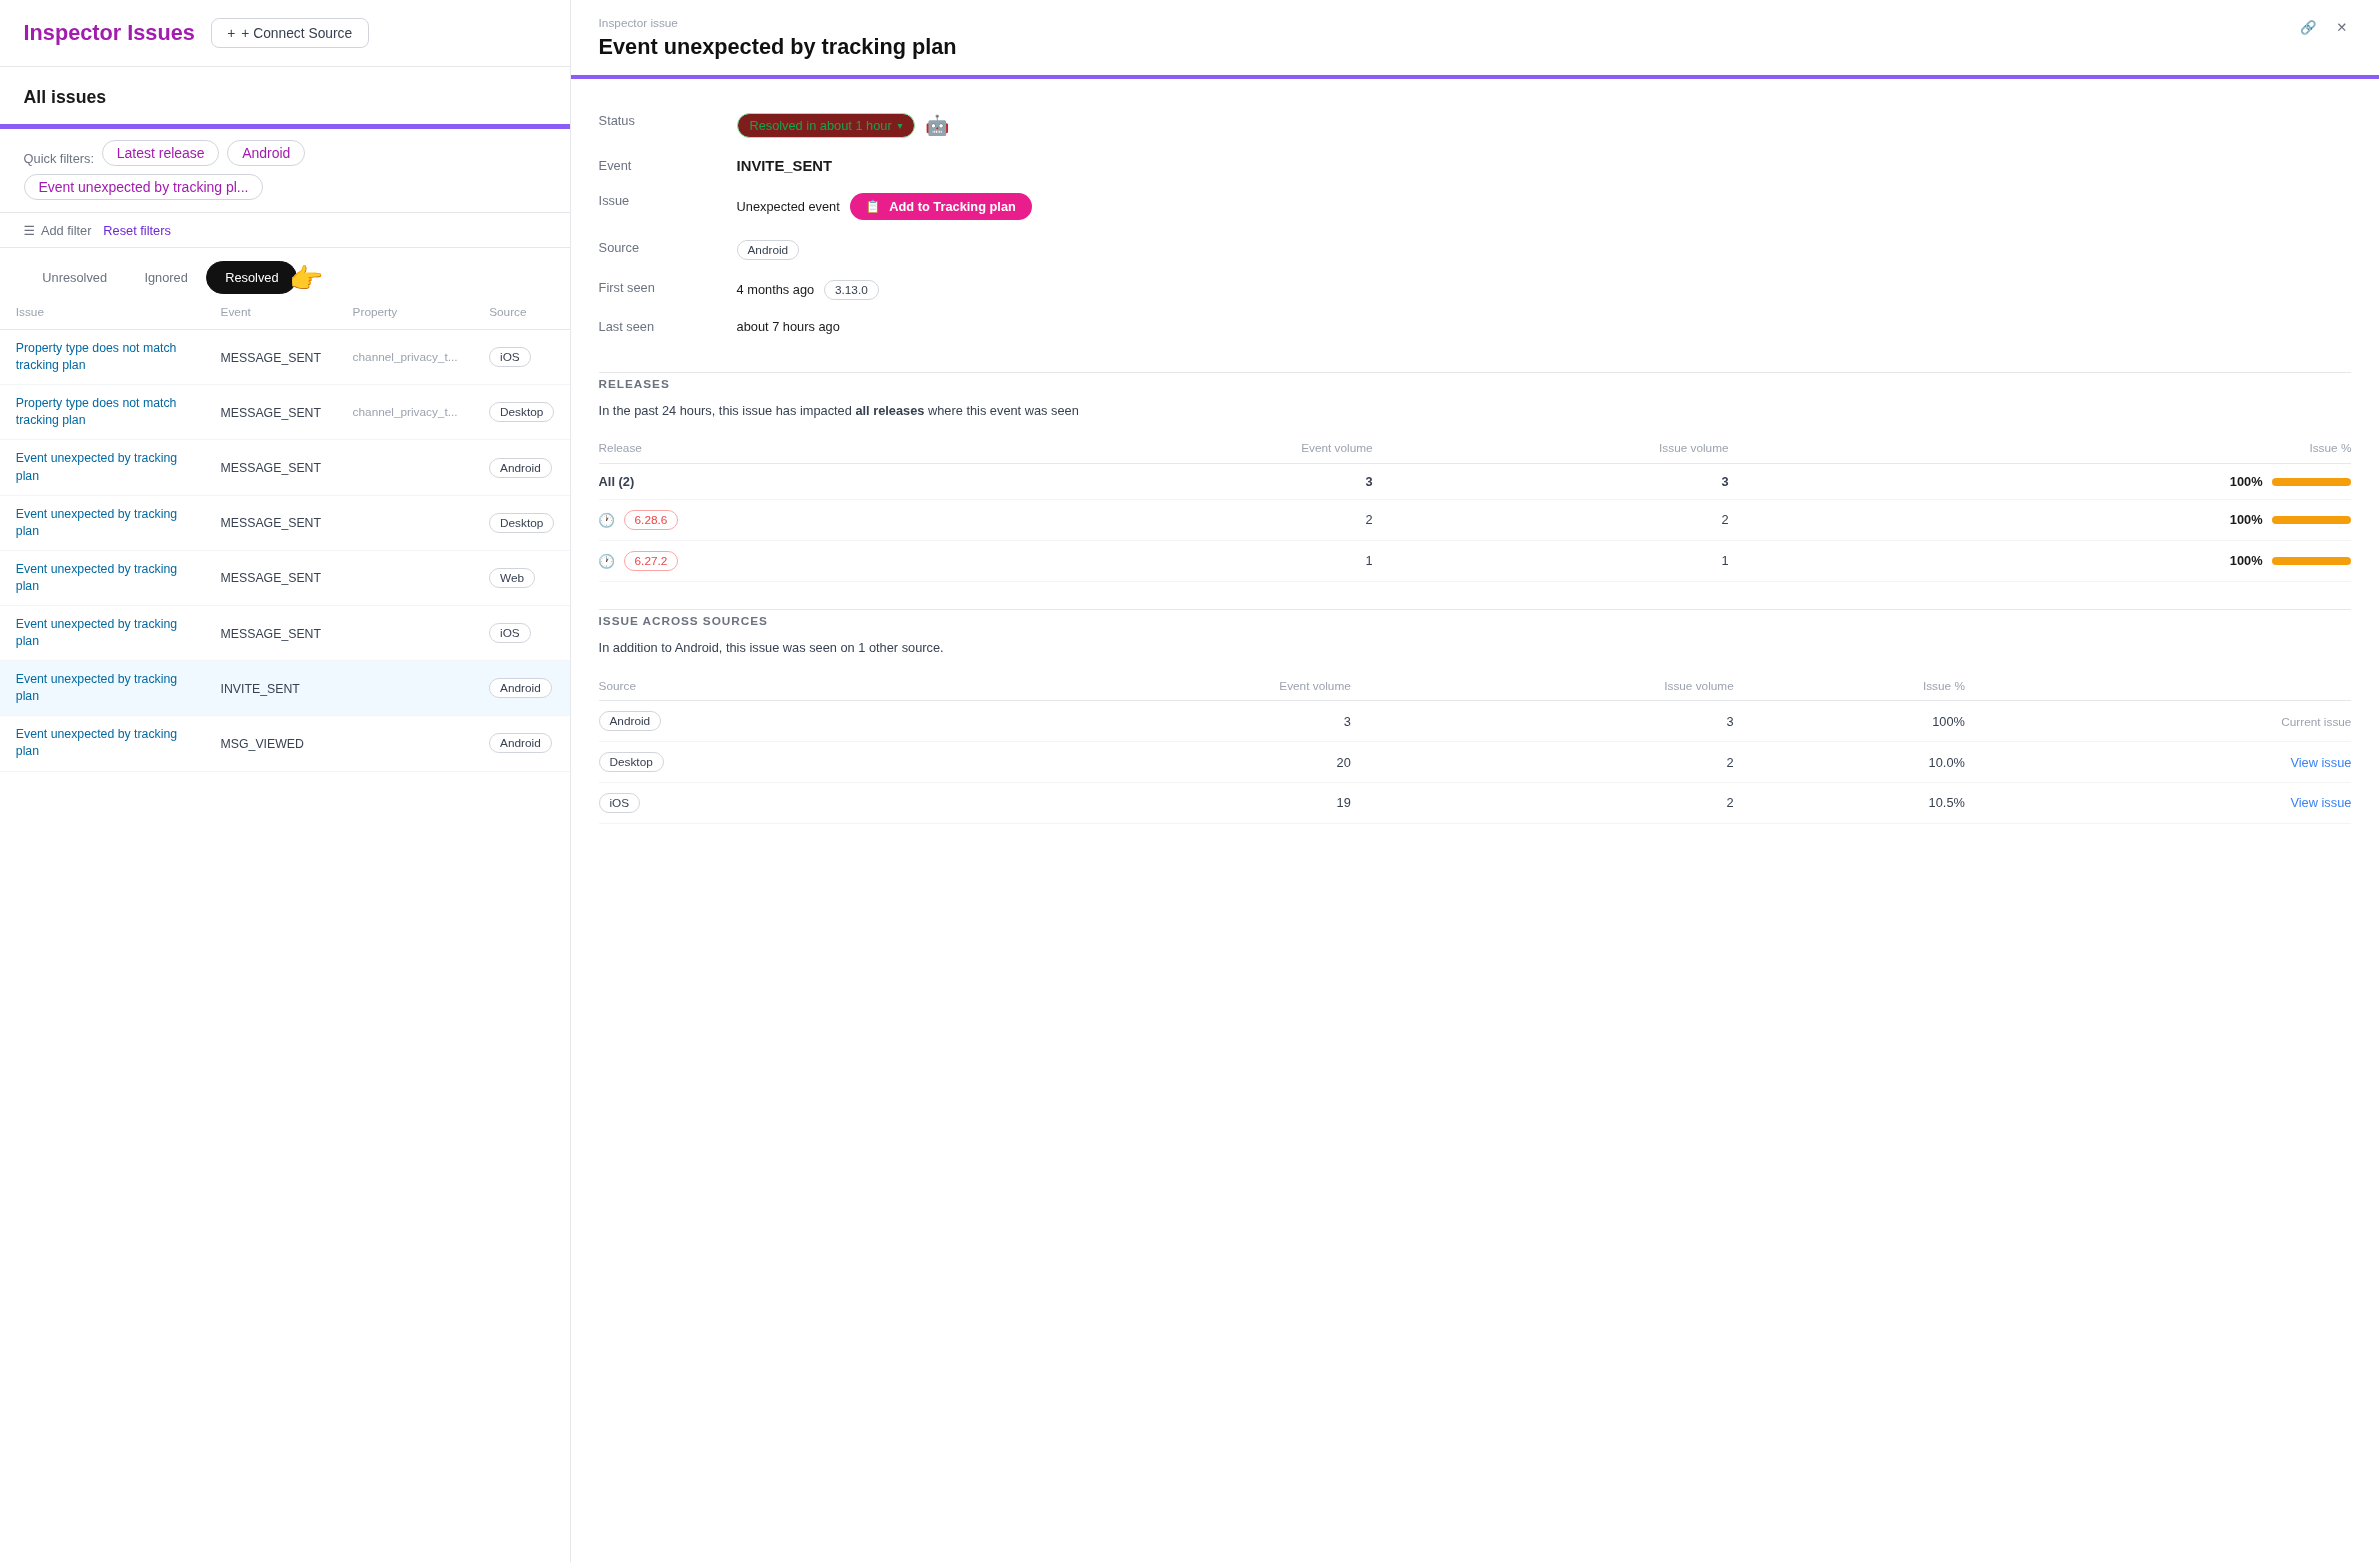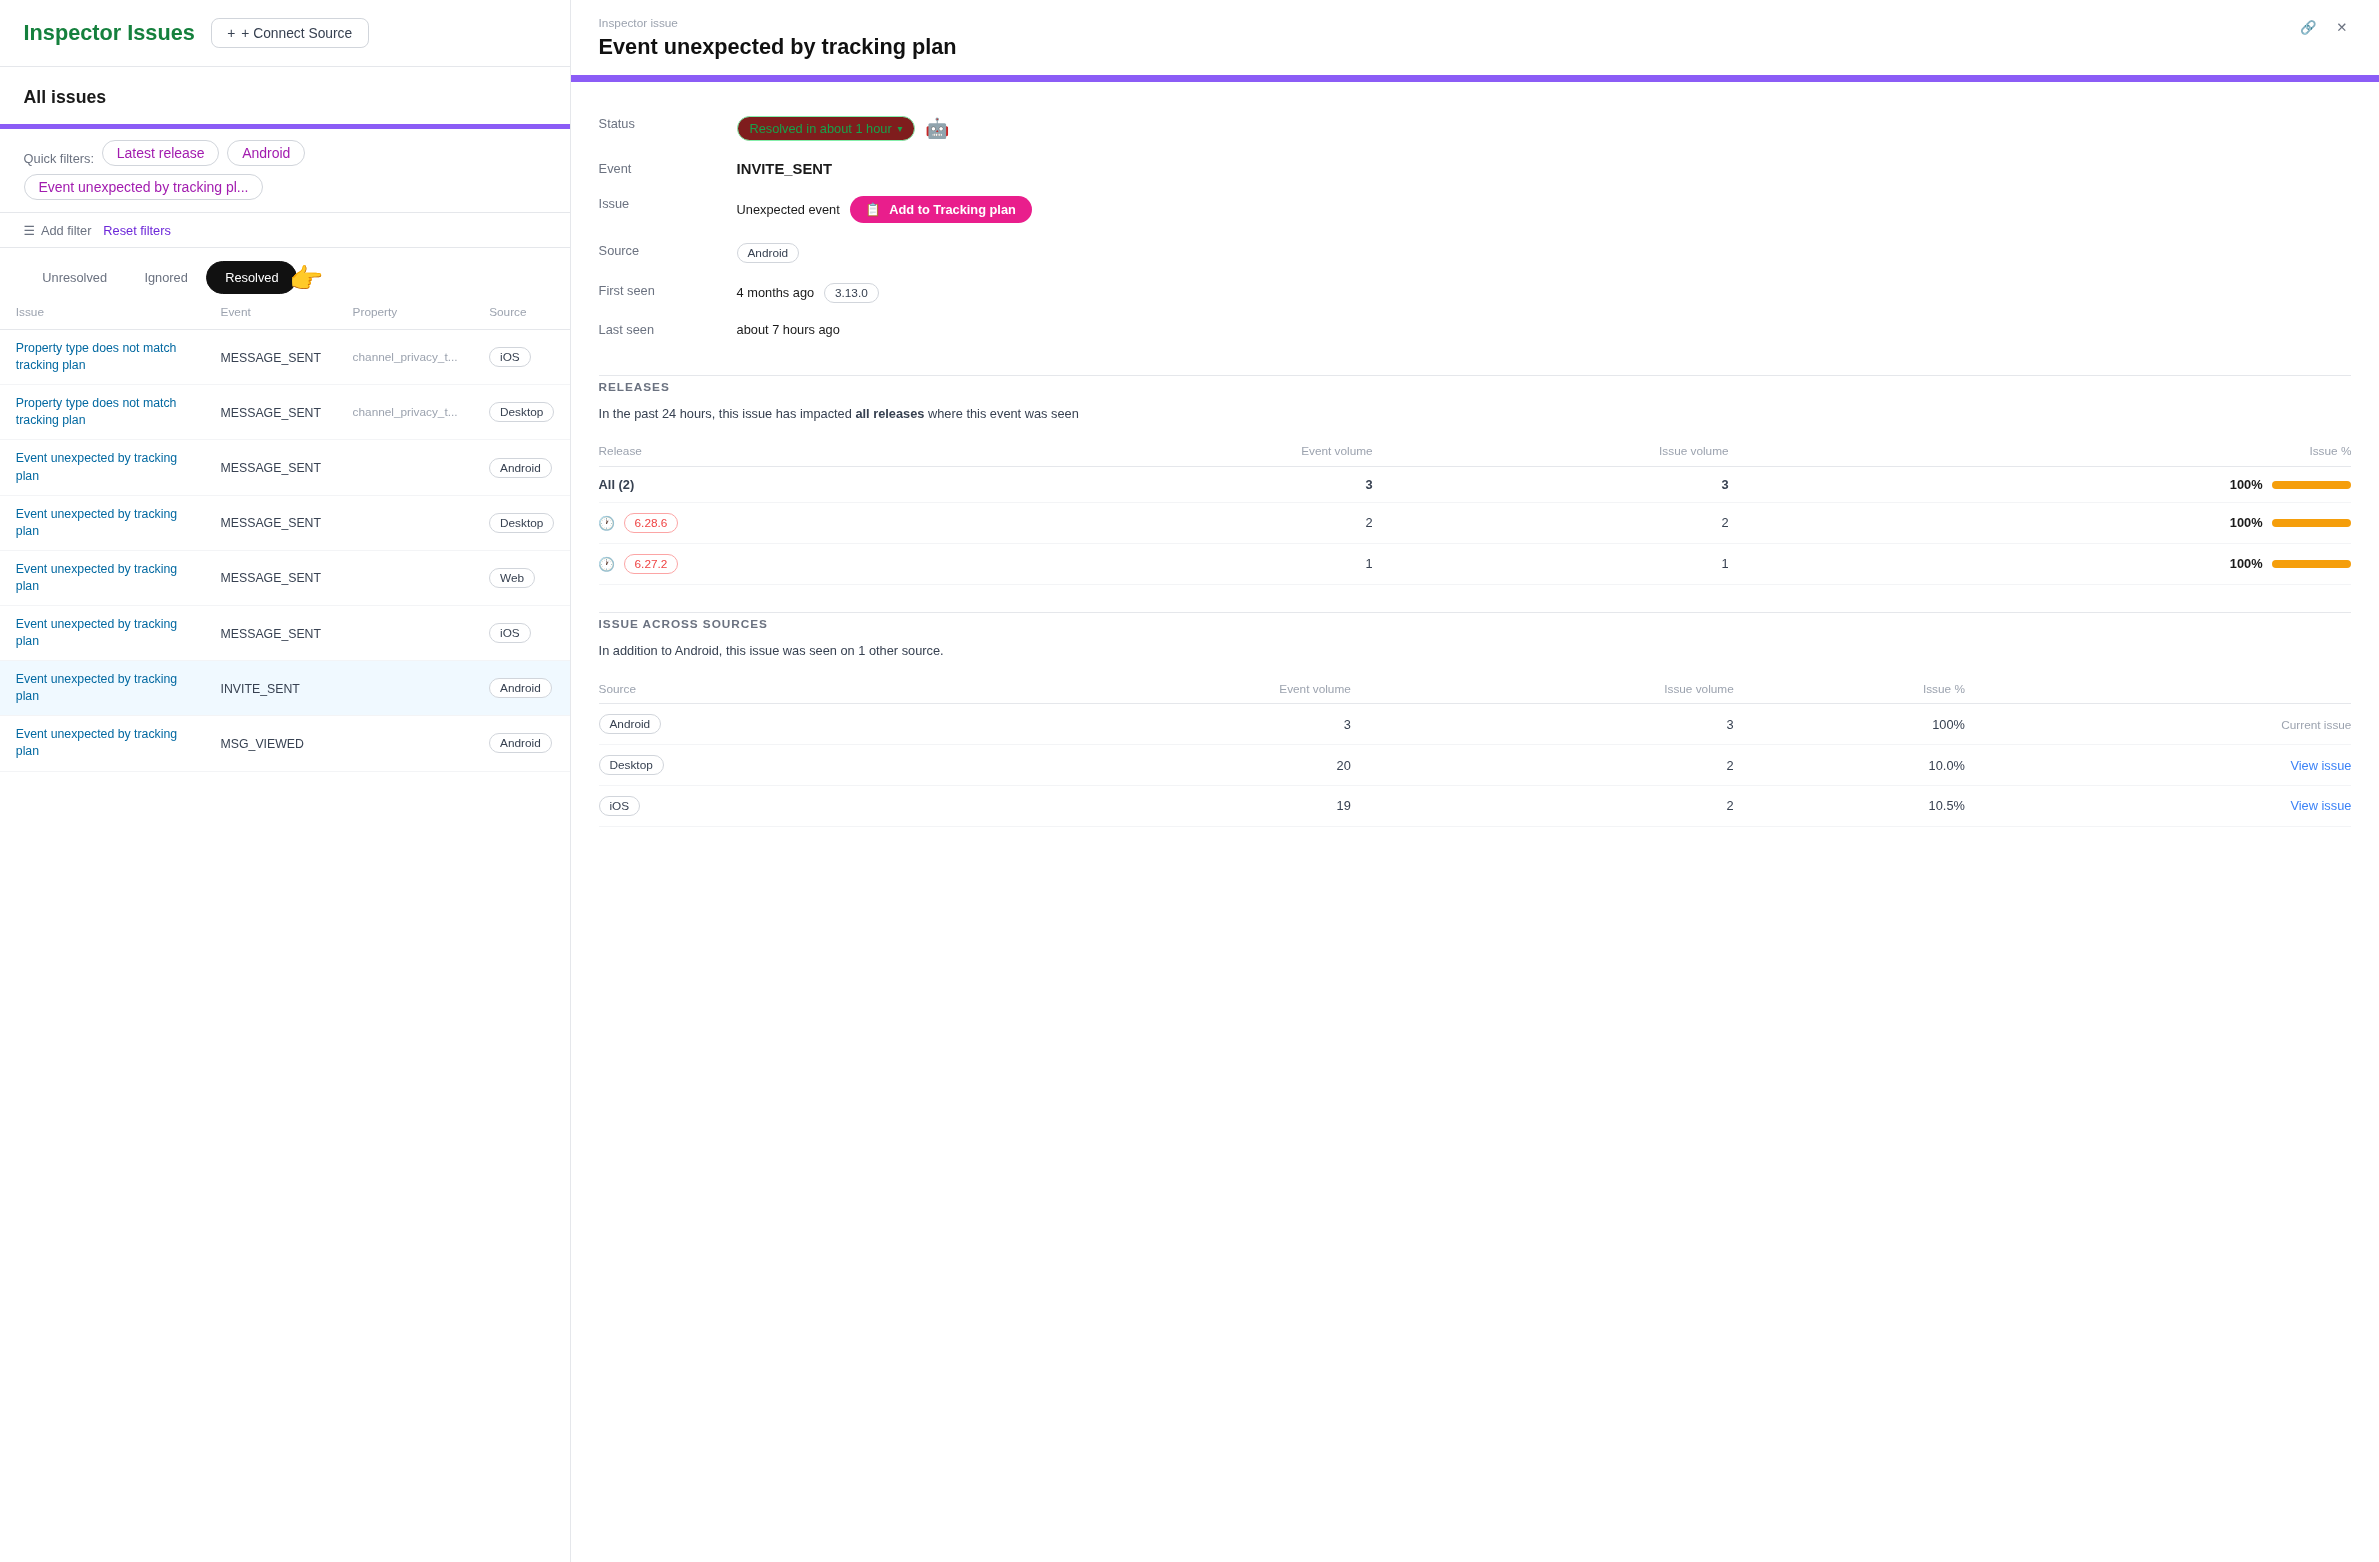--- a/index.html
+++ b/index.html
@@ -1,21 +1,21 @@
 <!DOCTYPE html>
 <html><head>
   <meta charset="utf-8">
   <style>
     * { box-sizing: border-box; margin: 0; padding: 0; }
     body { font-family: -apple-system, BlinkMacSystemFont, 'Segoe UI', sans-serif; background: #fff; display: flex; height: 100vh; overflow: hidden; font-size: 13.8px; color: #1a1a1a; }
 
     
     .left-panel { width: 571px; flex-shrink: 0; border-right: 1px solid #e5e7eb; display: flex; flex-direction: column; background: #fff; }
     .left-header { padding: 17.7px 23.6px; display: flex; align-items: center; gap: 15.8px; border-bottom: 1px solid #e5e7eb; }
-    .left-header h1 { font-size: 21.7px; font-weight: 700; color: #15803d; }
+    .left-header h1 { font-size: 21.7px; font-weight: 700; color: #a21caf; }
     .connect-source-btn { display: flex; align-items: center; gap: 5.9px; border: 1.5px solid #d1d5db; border-radius: 7.9px; padding: 6.9px 15.8px; background: #fff; font-size: 13.8px; font-weight: 500; color: #374151; cursor: pointer; }
 
     .all-issues-section { padding: 19.7px 23.6px 0; }
     .all-issues-section h2 { font-size: 17.7px; font-weight: 600; margin-bottom: 15.8px; }
 
     .quick-filters { display: flex; align-items: flex-end; gap: 7.9px; flex-wrap: wrap; padding: 11.8px 23.6px; border-top: 5px solid #8b5cf6; border-bottom: 1px solid #e5e7eb; }
     .quick-filters-label { font-size: 12.8px; color: #6b7280; font-weight: 500; }
     .filter-chip { border: 1.5px solid #d1d5db; border-radius: 19.7px; padding: 3.9px 13.8px; font-size: 14px; font-weight: 500; background: #fff; cursor: pointer; color: #a21caf; white-space: nowrap; }
 
     .filter-actions { display: flex; align-items: center; gap: 11.8px; padding: 9.9px 23.6px; border-bottom: 1px solid #e5e7eb; }
@@ -31,21 +31,21 @@
     thead th { padding: 9.9px 15.8px; text-align: left; font-size: 11.8px; font-weight: 500; color: #9ca3af; border-bottom: 1px solid #e5e7eb; position: sticky; top: 0; background: #fff; z-index: 1; }
     tbody tr { border-bottom: 1px solid #f3f4f6; cursor: pointer; }
     tbody tr.selected { background: #f0f9ff; }
     tbody td { padding: 9.9px 15.8px; font-size: 12.8px; color: #374151; vertical-align: middle; }
     .issue-text { font-size: 12.3px; line-height: 1.4; color: #0369a1; }
     .event-text { font-size: 12.3px; color: #374151; font-weight: 500; }
     .source-badge { display: inline-block; border: 1.5px solid #d1d5db; border-radius: 19.7px; padding: 2px 9.9px; font-size: 11.8px; color: #374151; background: #fff; }
 
     
     .right-panel { flex: 1; display: flex; flex-direction: column; background: #fff; overflow: hidden; }
-    .right-header { padding: 15.8px 27.6px; border-bottom: 7px solid #8b5cf6; display: flex; align-items: flex-start; justify-content: space-between; }
+    .right-header { padding: 15.8px 27.6px; border-bottom: 4px solid #8b5cf6; display: flex; align-items: flex-start; justify-content: space-between; }
     .right-header-left { }
     .inspector-issue-label { font-size: 11.8px; color: #9ca3af; font-weight: 500; margin-bottom: 3.9px; }
     .right-header h2 { font-size: 21.7px; font-weight: 700; color: #111; }
     .right-header-actions { display: flex; align-items: center; gap: 11.8px; }
     .icon-btn { background: none; border: none; cursor: pointer; color: #6b7280; padding: 3.9px; border-radius: 5.9px; display: flex; align-items: center; }
 
     .right-content { flex: 1; overflow-y: auto; padding: 23.6px 27.6px; }
 
     .detail-grid { display: grid; grid-template-columns: 138px 1fr; gap: 0; margin-bottom: 27.6px; }
     .detail-label { font-size: 12.8px; color: #6b7280; padding: 9.9px 0; font-weight: 500; }

